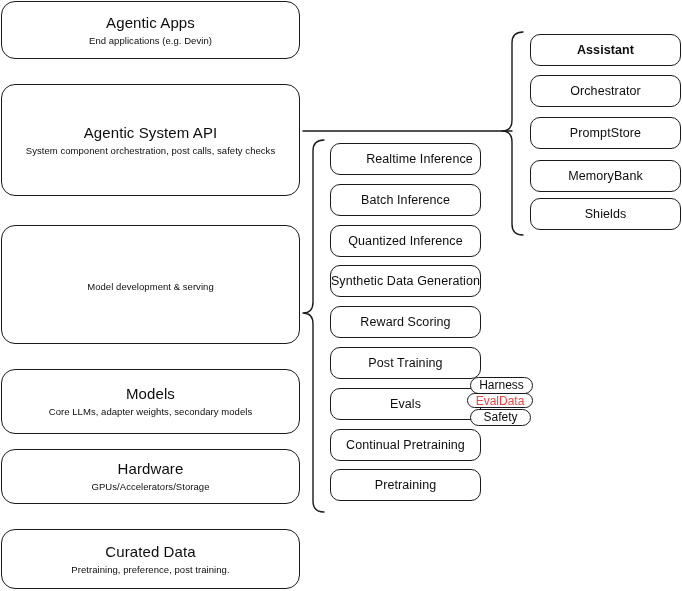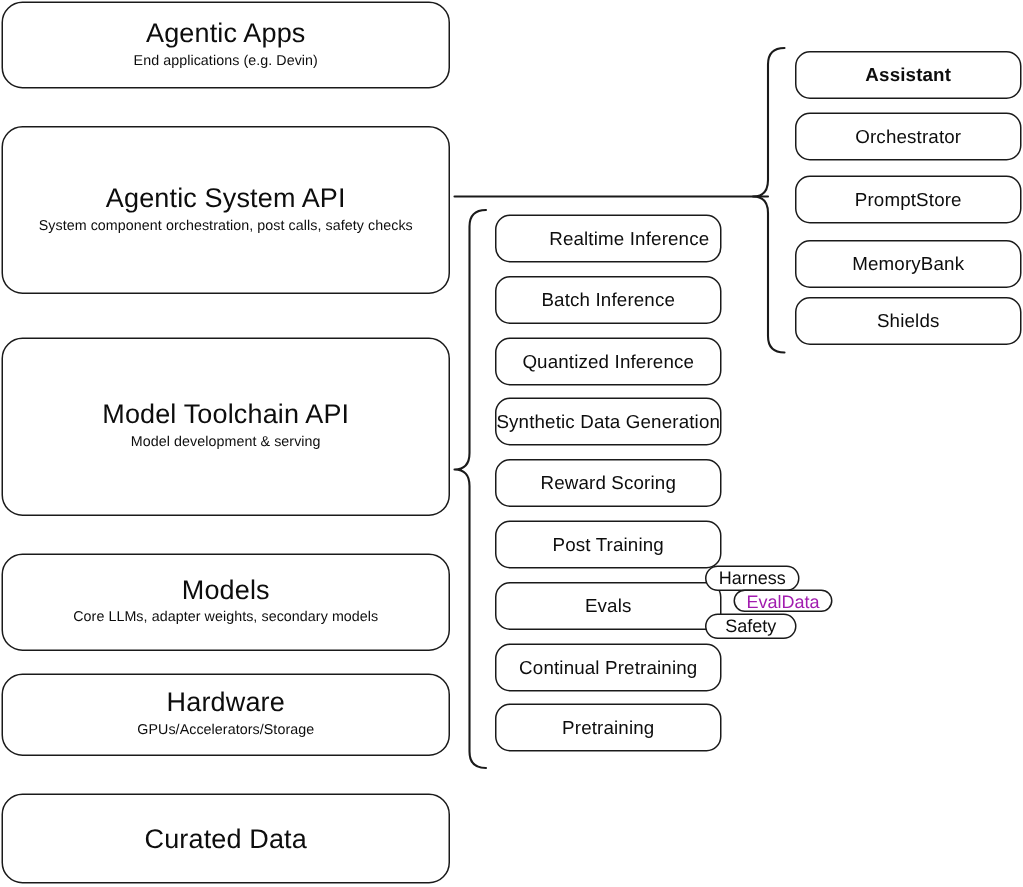--- a/index.html
+++ b/index.html
@@ -33,21 +33,21 @@
     justify-content: center;
     text-align: center;
     color: #0d0d0d;
   }
 
   
   .layer {
     border-radius: 14px;
   }
   .layer .title {
-    font-size: 18px;
+    font-size: 15px;
     line-height: 17px;
     letter-spacing: .1px;
     white-space: nowrap;
   }
   .layer .subtitle {
     font-size: 9.5px;
     line-height: 13px;
     margin-top: 3px;
     letter-spacing: .05px;
     white-space: nowrap;
@@ -115,36 +115,36 @@
       <div class="title">Agentic Apps</div>
       <div class="subtitle">End applications (e.g. Devin)</div>
     </div>
 
     <div class="node layer" style="left: 1px; top: 84px; width: 299px; height: 112px; border-color: rgb(26, 26, 26); color: rgb(13, 13, 13);">
       <div class="title">Agentic System API</div>
       <div class="subtitle">System component orchestration, post calls, safety checks</div>
     </div>
 
     <div class="node layer" style="left: 1px; top: 225px; width: 299px; height: 119px; border-color: rgb(26, 26, 26); color: rgb(13, 13, 13);">
-      <div class="title">Model Toolchain API</div>
       <div class="subtitle">Model development &amp; serving</div>
     </div>
 
     <div class="node layer" style="left: 1px; top: 369px; width: 299px; height: 65px; border-color: rgb(26, 26, 26); color: rgb(13, 13, 13);">
       <div class="title">Models</div>
       <div class="subtitle">Core LLMs, adapter weights, secondary models</div>
     </div>
 
     <div class="node layer" style="left: 1px; top: 449px; width: 299px; height: 55px; border-color: rgb(26, 26, 26); color: rgb(13, 13, 13);">
       <div class="title">Hardware</div>
       <div class="subtitle">GPUs/Accelerators/Storage</div>
     </div>
 
     <div class="node layer" style="left: 1px; top: 529px; width: 299px; height: 60px; border-color: rgb(26, 26, 26); color: rgb(13, 13, 13);">
       <div class="title">Curated Data</div>
+      <div class="subtitle">Pretraining, preference, post training.</div>
     </div>
 
   </div>
 
   <div>
     <div class="node item" style="left: 330px; top: 143px; width: 151px; height: 32px; border-color: rgb(26, 26, 26); color: rgb(13, 13, 13); padding-left: 28px;">
       <span>Realtime Inference</span>
     </div>
     <div class="node item" style="left: 330px; top: 184px; width: 151px; height: 32px; border-color: rgb(26, 26, 26); color: rgb(13, 13, 13);">
       <span>Batch Inference</span>
@@ -169,21 +169,21 @@
     </div>
     <div class="node item" style="left: 330px; top: 469px; width: 151px; height: 32px; border-color: rgb(26, 26, 26); color: rgb(13, 13, 13);">
       <span>Pretraining</span>
     </div>
   </div>
 
   <div>
     <div class="pill" style="left: 470px; top: 377px; width: 63px; height: 17px; border-color: rgb(26, 26, 26); color: rgb(13, 13, 13);">
       <span>Harness</span>
     </div>
-    <div class="pill" style="left: 489px; top: 393px; width: 66px; height: 15px; border-color: rgb(26, 26, 26); color: #a21caf;">
+    <div class="pill" style="left: 467px; top: 393px; width: 66px; height: 15px; border-color: rgb(26, 26, 26); color: #ef4444;">
       <span>EvalData</span>
     </div>
     <div class="pill" style="left: 470px; top: 409px; width: 61px; height: 17px; border-color: rgb(26, 26, 26); color: rgb(13, 13, 13);">
       <span>Safety</span>
     </div>
   </div>
 
   <div>
     <div class="node item" style="left: 530px; top: 34px; width: 151px; height: 32px; border-color: rgb(26, 26, 26); color: rgb(13, 13, 13); font-weight: bold;">
       <span>Assistant</span>

